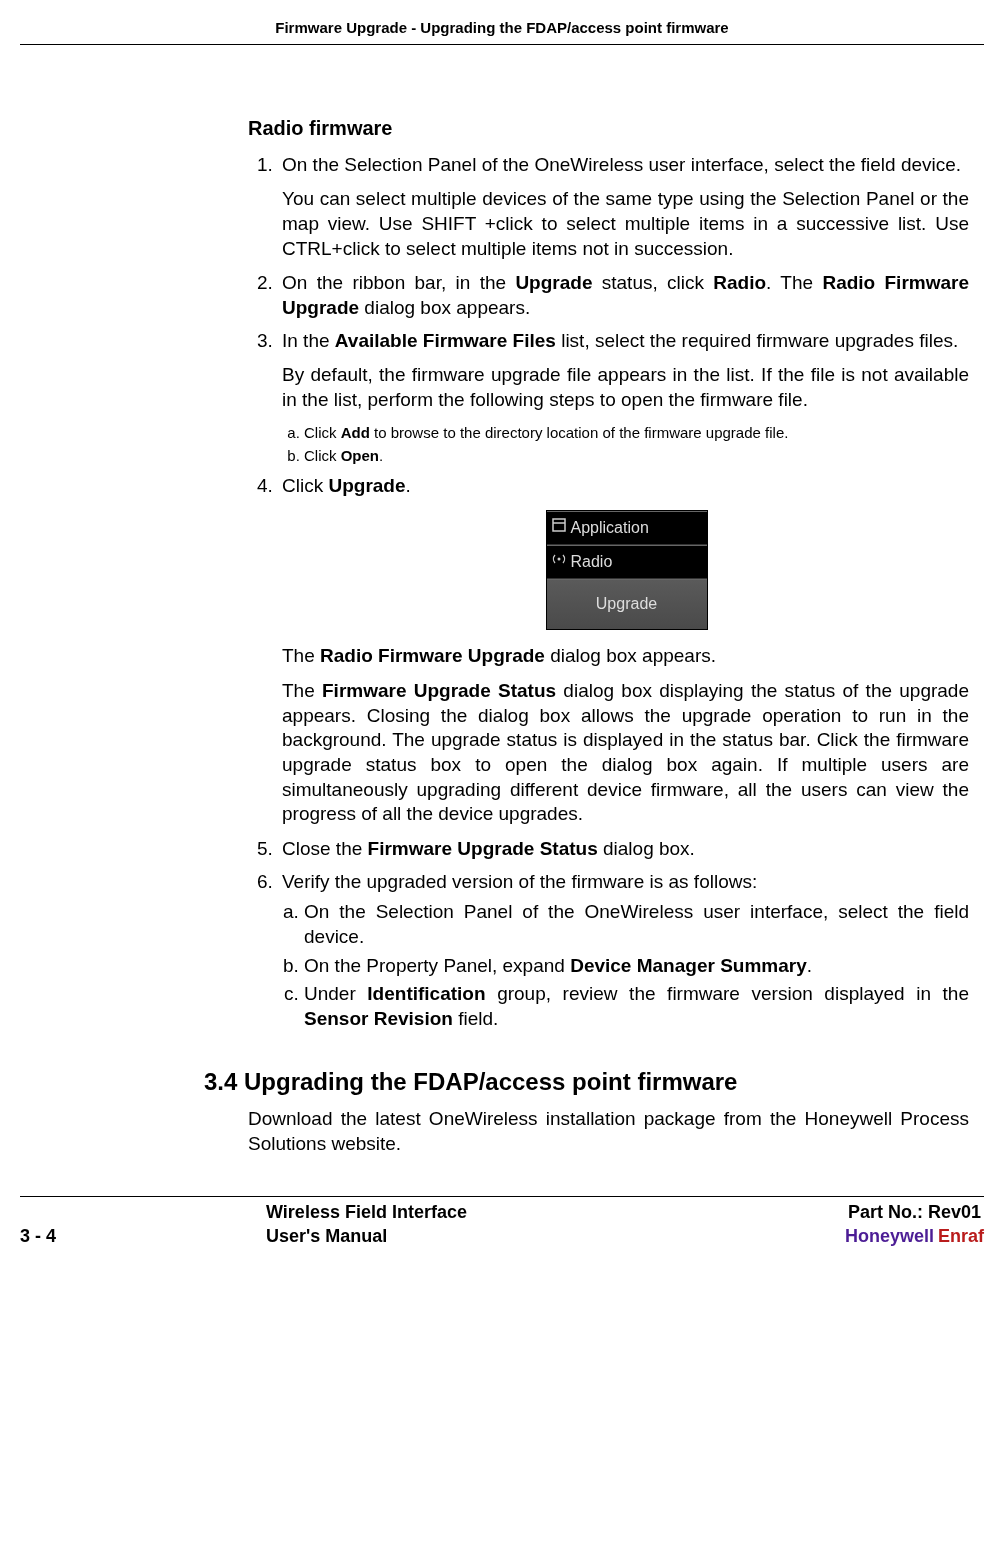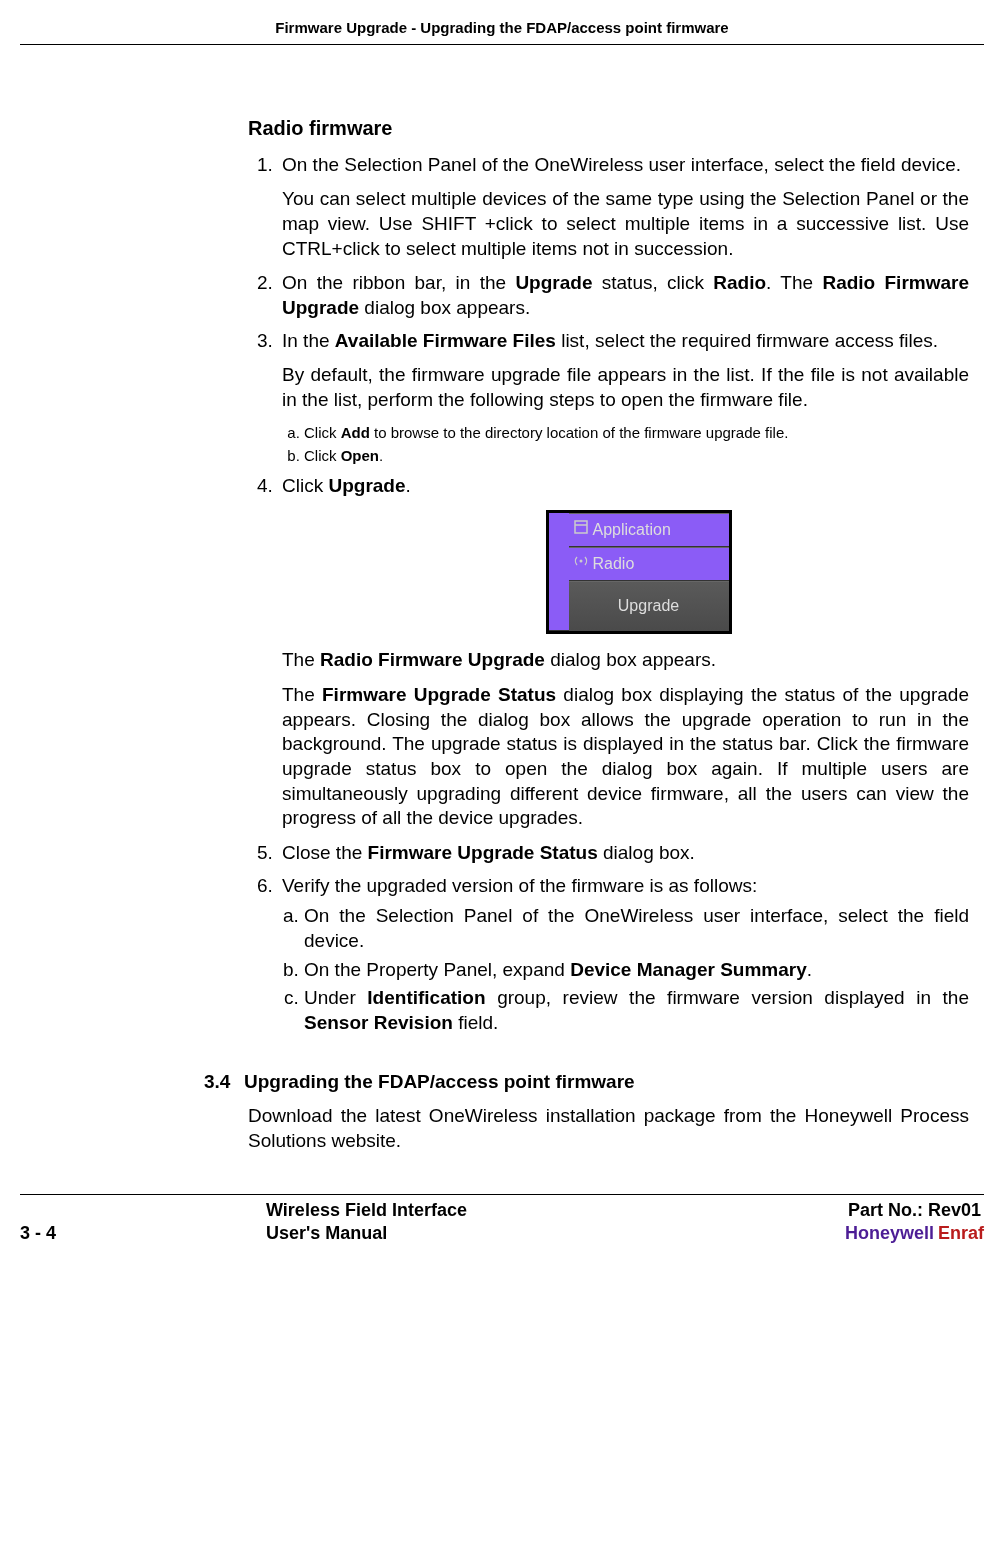--- a/index.html
+++ b/index.html
@@ -47,25 +47,24 @@
     padding-left: 22px;
     margin: 6px 0;
   }
   ol.sub-list > li { margin-bottom: 4px; text-align: justify;}
   .sub-list-small { font-size: 15px; }
   .fig {
     margin: 12px auto 14px auto;
     width: 160px;
   }
   .panel {
-    background: #8b5cf6;
-    border: 3px solid #000000;
+    background: #000000;
+    border: 1px solid #000000;
     width: 160px;
     box-shadow: inset 0 -1px 0 #333;
-    padding-left: 20px;
   }
   .panel-row {
     display: flex;
     align-items: center;
     color: #ddd;
     font-size: 16px;
     border-top: 1px solid #666;
     border-bottom: 1px solid #333;
     height: 32px;
   }
@@ -77,21 +76,21 @@
   .panel-btn {
     background: linear-gradient(#5a5a5a,#4a4a4a);
     text-align: center;
     color: #ddd;
     font-size: 16px;
     border-top: 1px solid #666;
     padding: 14px 0;
   }
   .sec-heading {
     font-weight: bold;
-    font-size: 19px;
+    font-size: 24px;
     margin: 34px 0 10px -44px;
   }
   .sec-num { display: inline-block; width: 40px; }
   .footer {
     border-top: 1.5px solid #000;
     margin: 40px 20px 0 20px;
     display: flex;
     justify-content: space-between;
     align-items: flex-end;
     padding: 4px 0 16px 0;
@@ -119,21 +118,21 @@
     <li>
       <span>On the Selection Panel of the OneWireless user interface, select the field device.</span>
       <p class="para">You can select multiple devices of the same type using the Selection Panel or the map view. Use SHIFT +click to select multiple items in a successive list. Use CTRL+click to select multiple items not in succession.</p>
     </li>
 
     <li class="just">
       <span>On the ribbon bar, in the </span><b>Upgrade</b><span> status, click </span><b>Radio</b><span>. The </span><b>Radio Firmware Upgrade</b><span> dialog box appears.</span>
     </li>
 
     <li class="just">
-      <span>In the </span><b>Available Firmware Files</b><span> list, select the required firmware access files.</span>
+      <span>In the </span><b>Available Firmware Files</b><span> list, select the required firmware upgrades files.</span>
       <p class="para">By default, the firmware upgrade file appears in the list. If the file is not available in the list, perform the following steps to open the firmware file.</p>
       <ol class="sub-list sub-list-small">
         <li>
           <span>Click </span><b>Add</b><span> to browse to the directory location of the firmware upgrade file.</span>
         </li>
         <li>
           <span>Click </span><b>Open</b><span>.</span>
         </li>
       </ol>
     </li>

